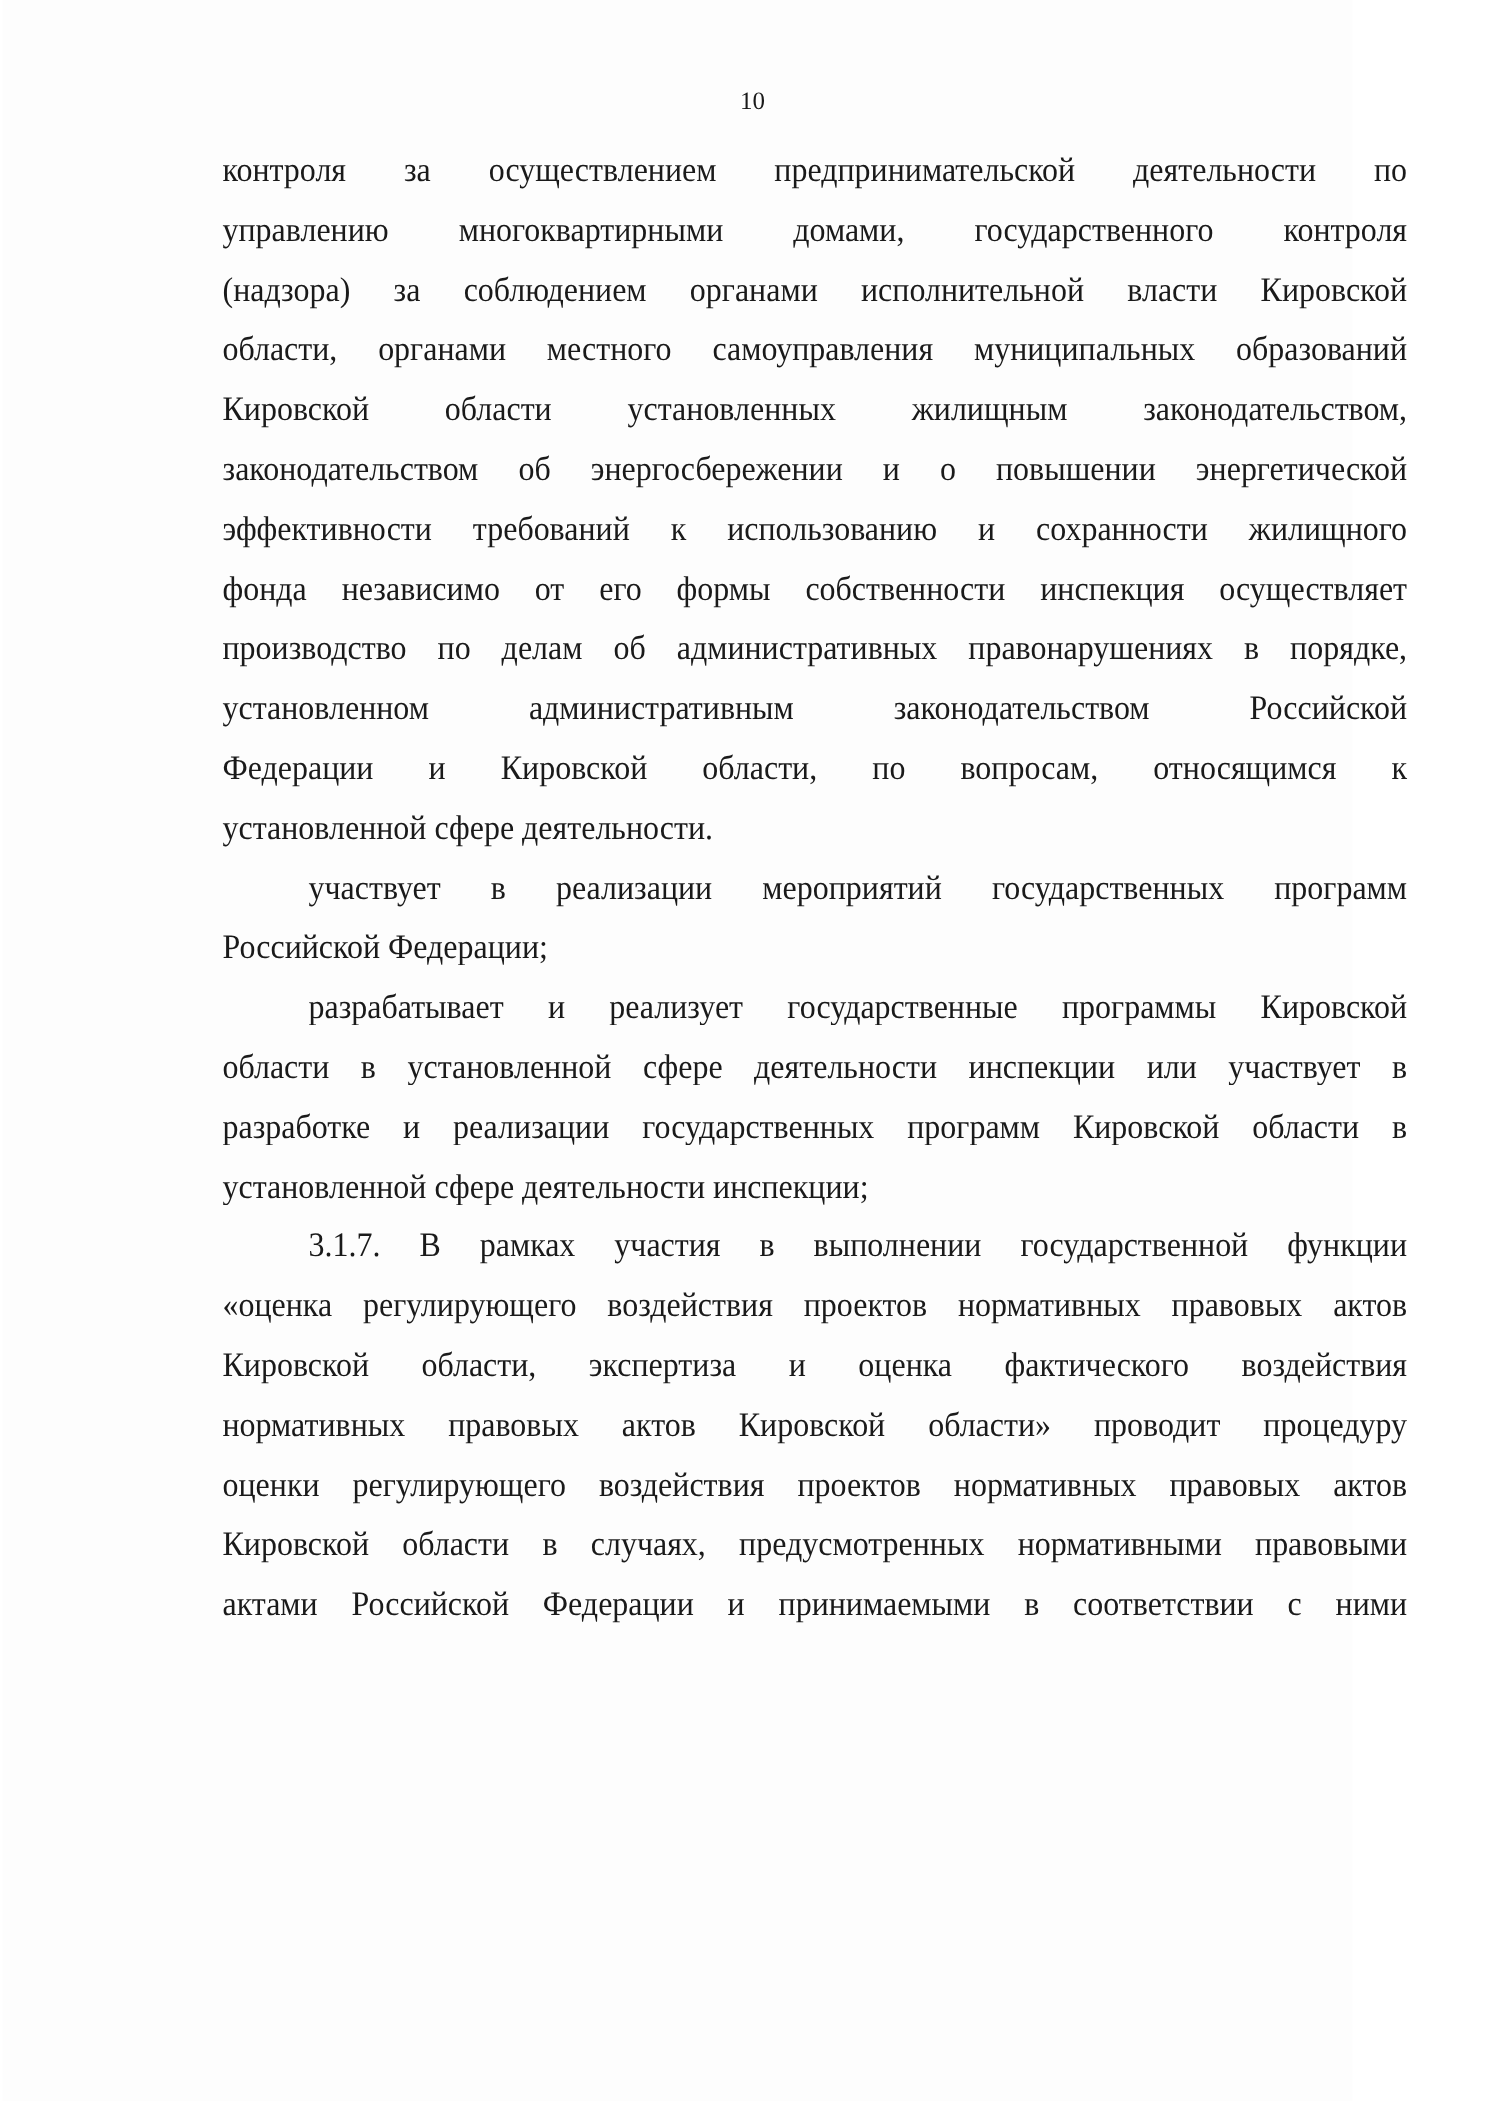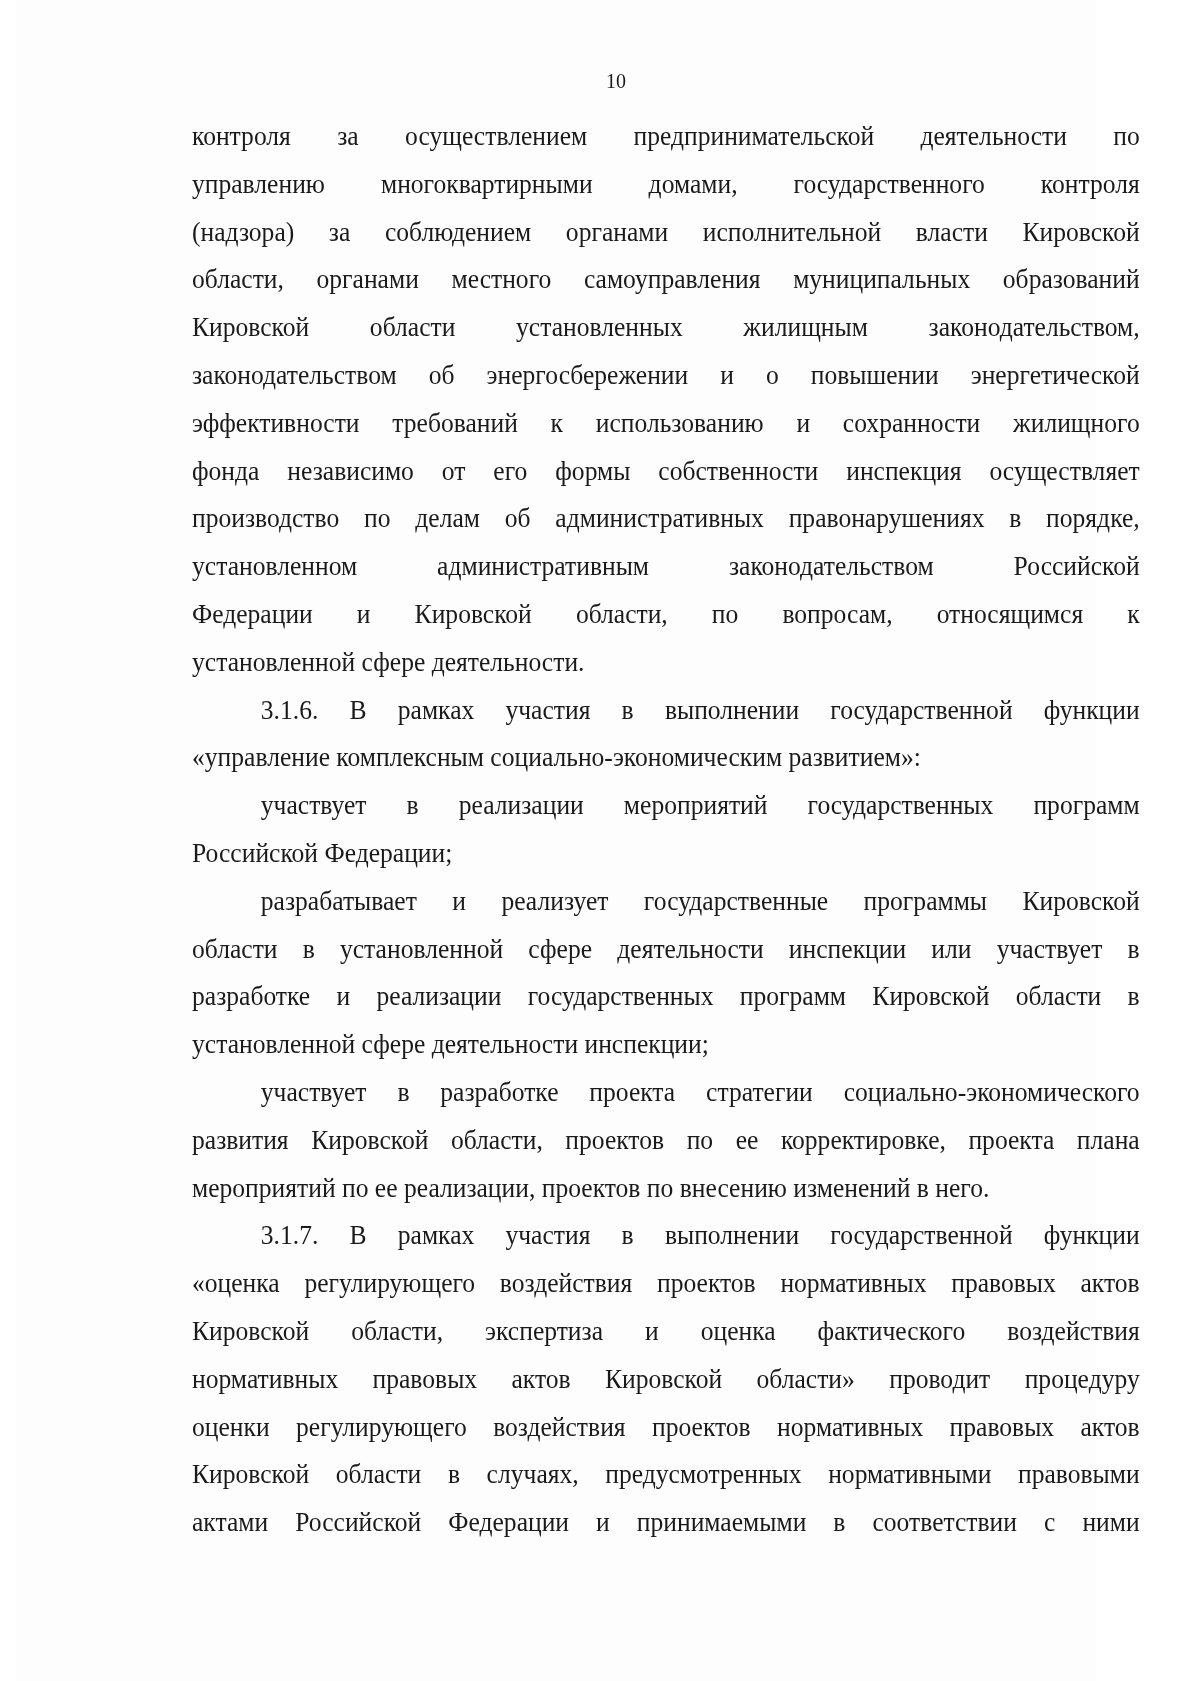--- a/index.html
+++ b/index.html
@@ -10,21 +10,21 @@
     body {
       width: 1200px;
       height: 1681px;
       position: relative;
       overflow: hidden;
       font-family: "Liberation Serif", "DejaVu Serif", serif;
       color: #1a1a1a;
     }
     .page {
       position: absolute;
-      left: 16px; top: 0;
+      left: 2px; top: 0;
       width: 1080px;
       height: 1681px;
       background: #fdfdfd;
     }
     .page-number {
       position: absolute;
       top: 70px;
       left: 0;
       width: 1200px;
       text-align: center;
@@ -72,42 +72,33 @@
       <div class="line">Кировской области установленных жилищным законодательством,</div>
       <div class="line">законодательством об энергосбережении и о повышении энергетической</div>
       <div class="line">эффективности требований к использованию и сохранности жилищного</div>
       <div class="line">фонда независимо от его формы собственности инспекция осуществляет</div>
       <div class="line">производство по делам об административных правонарушениях в порядке,</div>
       <div class="line">установленном административным законодательством Российской</div>
       <div class="line">Федерации и Кировской области, по вопросам, относящимся к</div>
       <div class="line last">установленной сфере деятельности.</div>
     </div>
 
-    <div>
-      <div class="line indent">3.1.6. В рамках участия в выполнении государственной функции</div>
-      <div class="line last">«управление комплексным социально-экономическим развитием»:</div>
-    </div>
 
     <div>
       <div class="line indent">участвует в реализации мероприятий государственных программ</div>
       <div class="line last">Российской Федерации;</div>
     </div>
 
     <div>
       <div class="line indent">разрабатывает и реализует государственные программы Кировской</div>
       <div class="line">области в установленной сфере деятельности инспекции или участвует в</div>
       <div class="line">разработке и реализации государственных программ Кировской области в</div>
       <div class="line last">установленной сфере деятельности инспекции;</div>
     </div>
 
-    <div>
-      <div class="line indent">участвует в разработке проекта стратегии социально-экономического</div>
-      <div class="line">развития Кировской области, проектов по ее корректировке, проекта плана</div>
-      <div class="line last">мероприятий по ее реализации, проектов по внесению изменений в него.</div>
-    </div>
 
     <div>
       <div class="line indent">3.1.7. В рамках участия в выполнении государственной функции</div>
       <div class="line">«оценка регулирующего воздействия проектов нормативных правовых актов</div>
       <div class="line">Кировской области, экспертиза и оценка фактического воздействия</div>
       <div class="line">нормативных правовых актов Кировской области» проводит процедуру</div>
       <div class="line">оценки регулирующего воздействия проектов нормативных правовых актов</div>
       <div class="line">Кировской области в случаях, предусмотренных нормативными правовыми</div>
       <div class="line">актами Российской Федерации и принимаемыми в соответствии с ними</div>
     </div>

